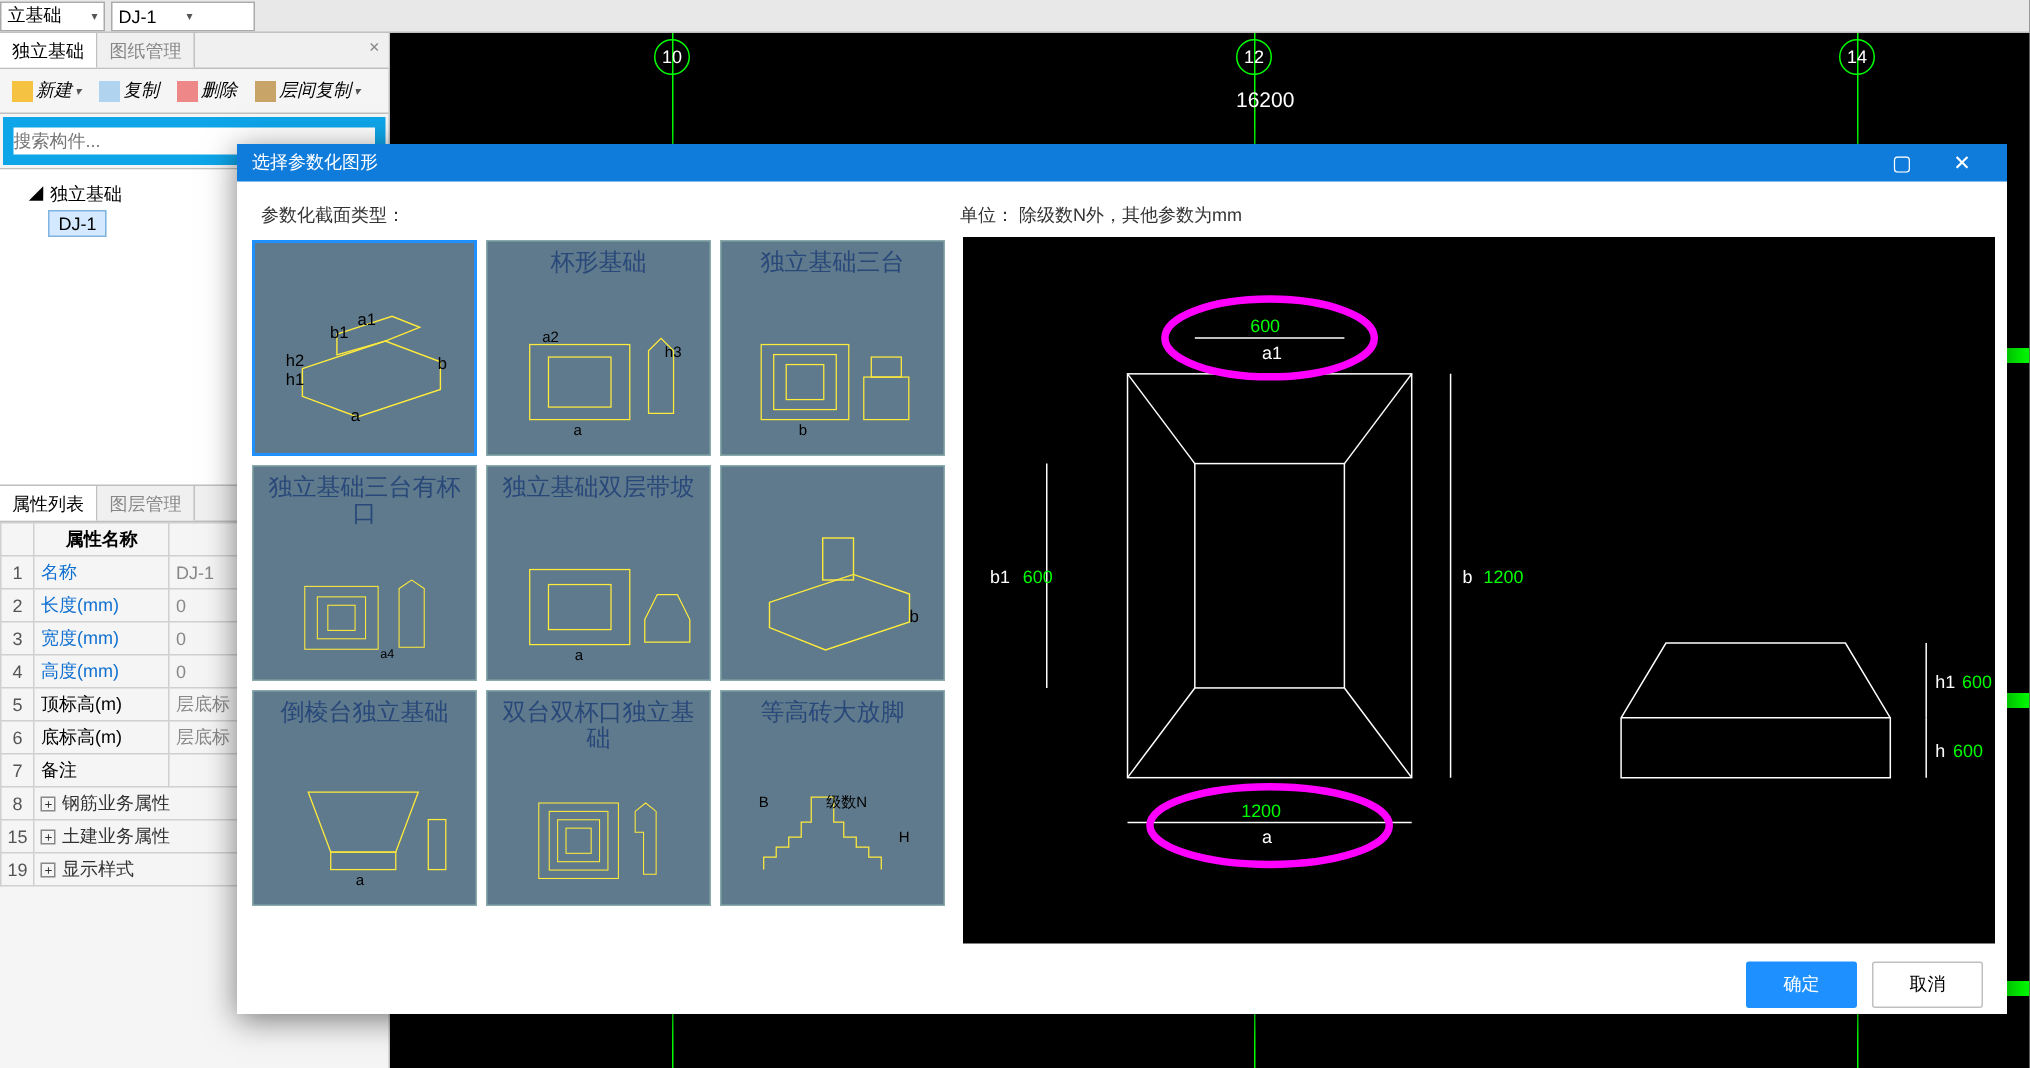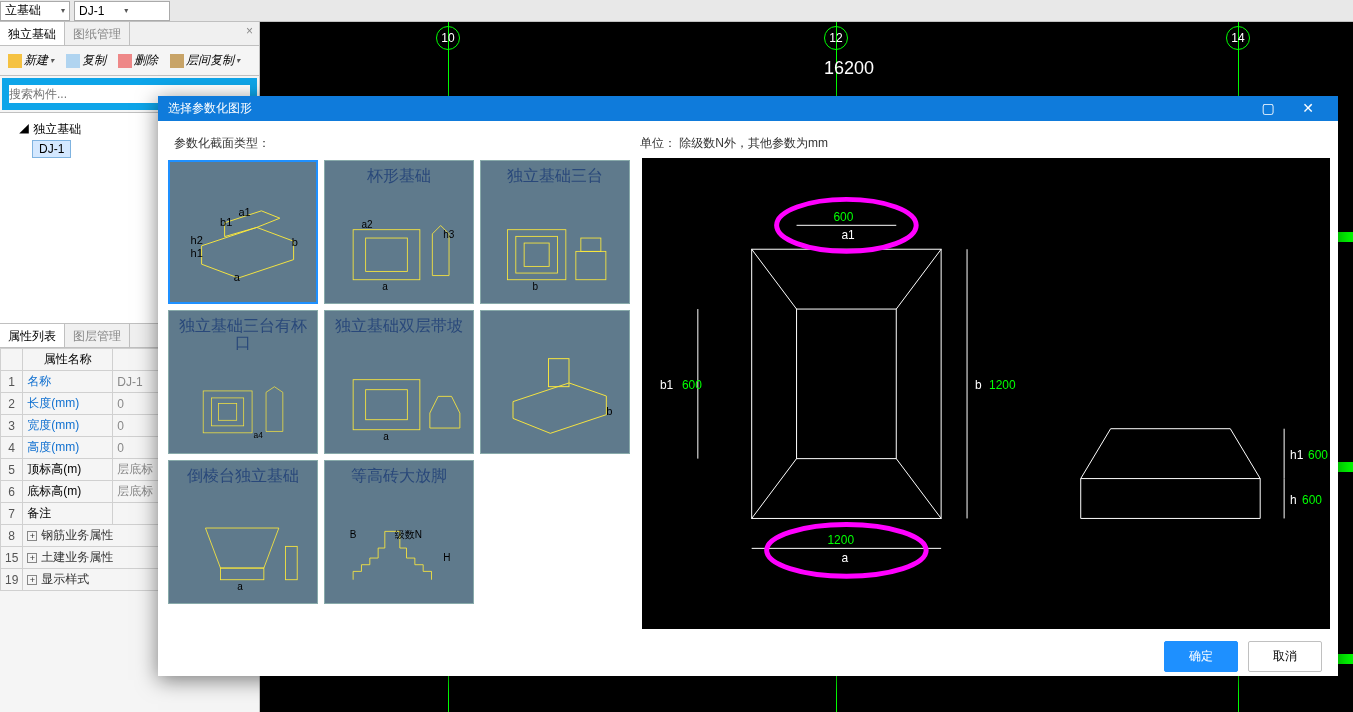--- a/index.html
+++ b/index.html
@@ -21,32 +21,32 @@
 .lp-btn .ico { width: 14px; height: 14px; display: inline-block; }
 .search-row { padding: 2px; border-bottom: 1px solid #c0c0c0; }
 .search-input { width: 100%; border: 7px solid #0ea5e9; padding: 2px 0; color: #aaa; }
 .tree { padding: 6px 8px; background: #fff; height: 210px; }
 .tree-item { padding: 2px 0 2px 10px; }
 .tree-child { margin-left: 24px; background: #d4e8ff; border: 1px solid #7fb3e0; padding: 1px 6px; display: inline-block; }
 
 .props-area { border-top: 1px solid #c0c0c0; }
 .props-table { width: 100%; border-collapse: collapse; font-size: 12px; }
 .props-table th, .props-table td { border: 1px solid #d0d0d0; padding: 2px 4px; text-align: left; height: 20px; }
-.props-table th { background: #f5f5f5; font-weight: normal; text-align: center; }
+.props-table th { background: #f5f5f5; font-weight: bold; text-align: center; }
 .props-table .rownum { background: #f5f5f5; width: 18px; text-align: center; color: #555; }
 .props-table .pname { width: 90px; }
 .props-table .link { color: #1070d0; }
 .exp-row td { color: #333; }
 .exp-icon { display: inline-block; width: 10px; height: 10px; border: 1px solid #888; text-align: center; line-height: 8px; font-size: 9px; margin-right: 4px; }
 
 
 .canvas { position: absolute; top: 22px; left: 260px; right: 0; bottom: 0; background: #000; }
 .grid-label { position: absolute; top: 4px; transform: translateX(-50%); color: #fff; border: 1px solid #00ff00; border-radius: 50%; width: 24px; height: 24px; display: flex; align-items: center; justify-content: center; }
 .grid-line { position: absolute; top: 0; bottom: 0; width: 1px; background: #00ff00; }
-.dim-text { position: absolute; color: #fff; font-size: 18px; }
+.dim-text { position: absolute; color: #fff; font-size: 14px; }
 
 
 .dialog { position: absolute; top: 96px; left: 158px; width: 1180px; height: 580px; background: #fff; box-shadow: 0 4px 20px rgba(0,0,0,0.5); display: flex; flex-direction: column; }
 .dlg-title { height: 28px; background: #0f7bdb; color: #fff; display: flex; align-items: center; padding: 0 10px; }
 .dlg-title .spacer { flex: 1; }
 .dlg-title .ctrl { width: 40px; text-align: center; cursor: pointer; font-size: 14px; }
 .dlg-header { padding: 14px 16px 6px; display: flex; color: #333; }
 .dlg-header .unit { margin-left: 370px; }
 .dlg-body { flex: 1; display: flex; padding: 0 8px 8px; gap: 4px; }
 .shape-grid { width: 472px; overflow-y: auto; padding: 2px; display: grid; grid-template-columns: repeat(3, 150px); gap: 6px; align-content: start; }
@@ -266,20 +266,30 @@
         <div class="shape-cell">
           <div class="shape-title">倒棱台独立基础</div>
     <svg class="shape-svg" viewBox="0 0 150 130">
             <polygon points="30,48 118,48 100,96 48,96" fill="none" stroke="#ffeb3b"></polygon>
             <rect x="48" y="96" width="52" height="14" fill="none" stroke="#ffeb3b"></rect>
             <rect x="126" y="70" width="14" height="40" fill="none" stroke="#ffeb3b"></rect>
             <text x="68" y="122" fill="#000" font-size="12">a</text>
           </svg>
         </div>
         <div class="shape-cell">
+          <div class="shape-title">双台双杯口独立基础</div>
+    <svg class="shape-svg" viewBox="0 0 150 130">
+            <rect x="18" y="42" width="76" height="72" fill="none" stroke="#ffeb3b"></rect>
+            <rect x="28" y="50" width="56" height="56" fill="none" stroke="#ffeb3b"></rect>
+            <rect x="36" y="58" width="40" height="40" fill="none" stroke="#ffeb3b"></rect>
+            <rect x="44" y="66" width="24" height="24" fill="none" stroke="#ffeb3b"></rect>
+            <polygon points="110,50 120,42 130,50 130,110 118,110 118,70 110,70" fill="none" stroke="#ffeb3b"></polygon>
+          </svg>
+        </div>
+        <div class="shape-cell">
           <div class="shape-title">等高砖大放脚</div>
     <svg class="shape-svg" viewBox="0 0 150 130">
             <polyline points="20,110 20,100 30,100 30,92 40,92 40,84 50,84 50,72 58,72 58,52 76,52 76,72 84,72 84,84 94,84 94,92 104,92 104,100 114,100 114,110" fill="none" stroke="#ffeb3b"></polyline>
             <text x="16" y="60" fill="#000" font-size="13">B</text>
             <text x="128" y="88" fill="#000" font-size="13">H</text>
             <text x="70" y="60" fill="#000" font-size="11">级数N</text>
           </svg>
         </div>
       </div>
     <div class="preview">

